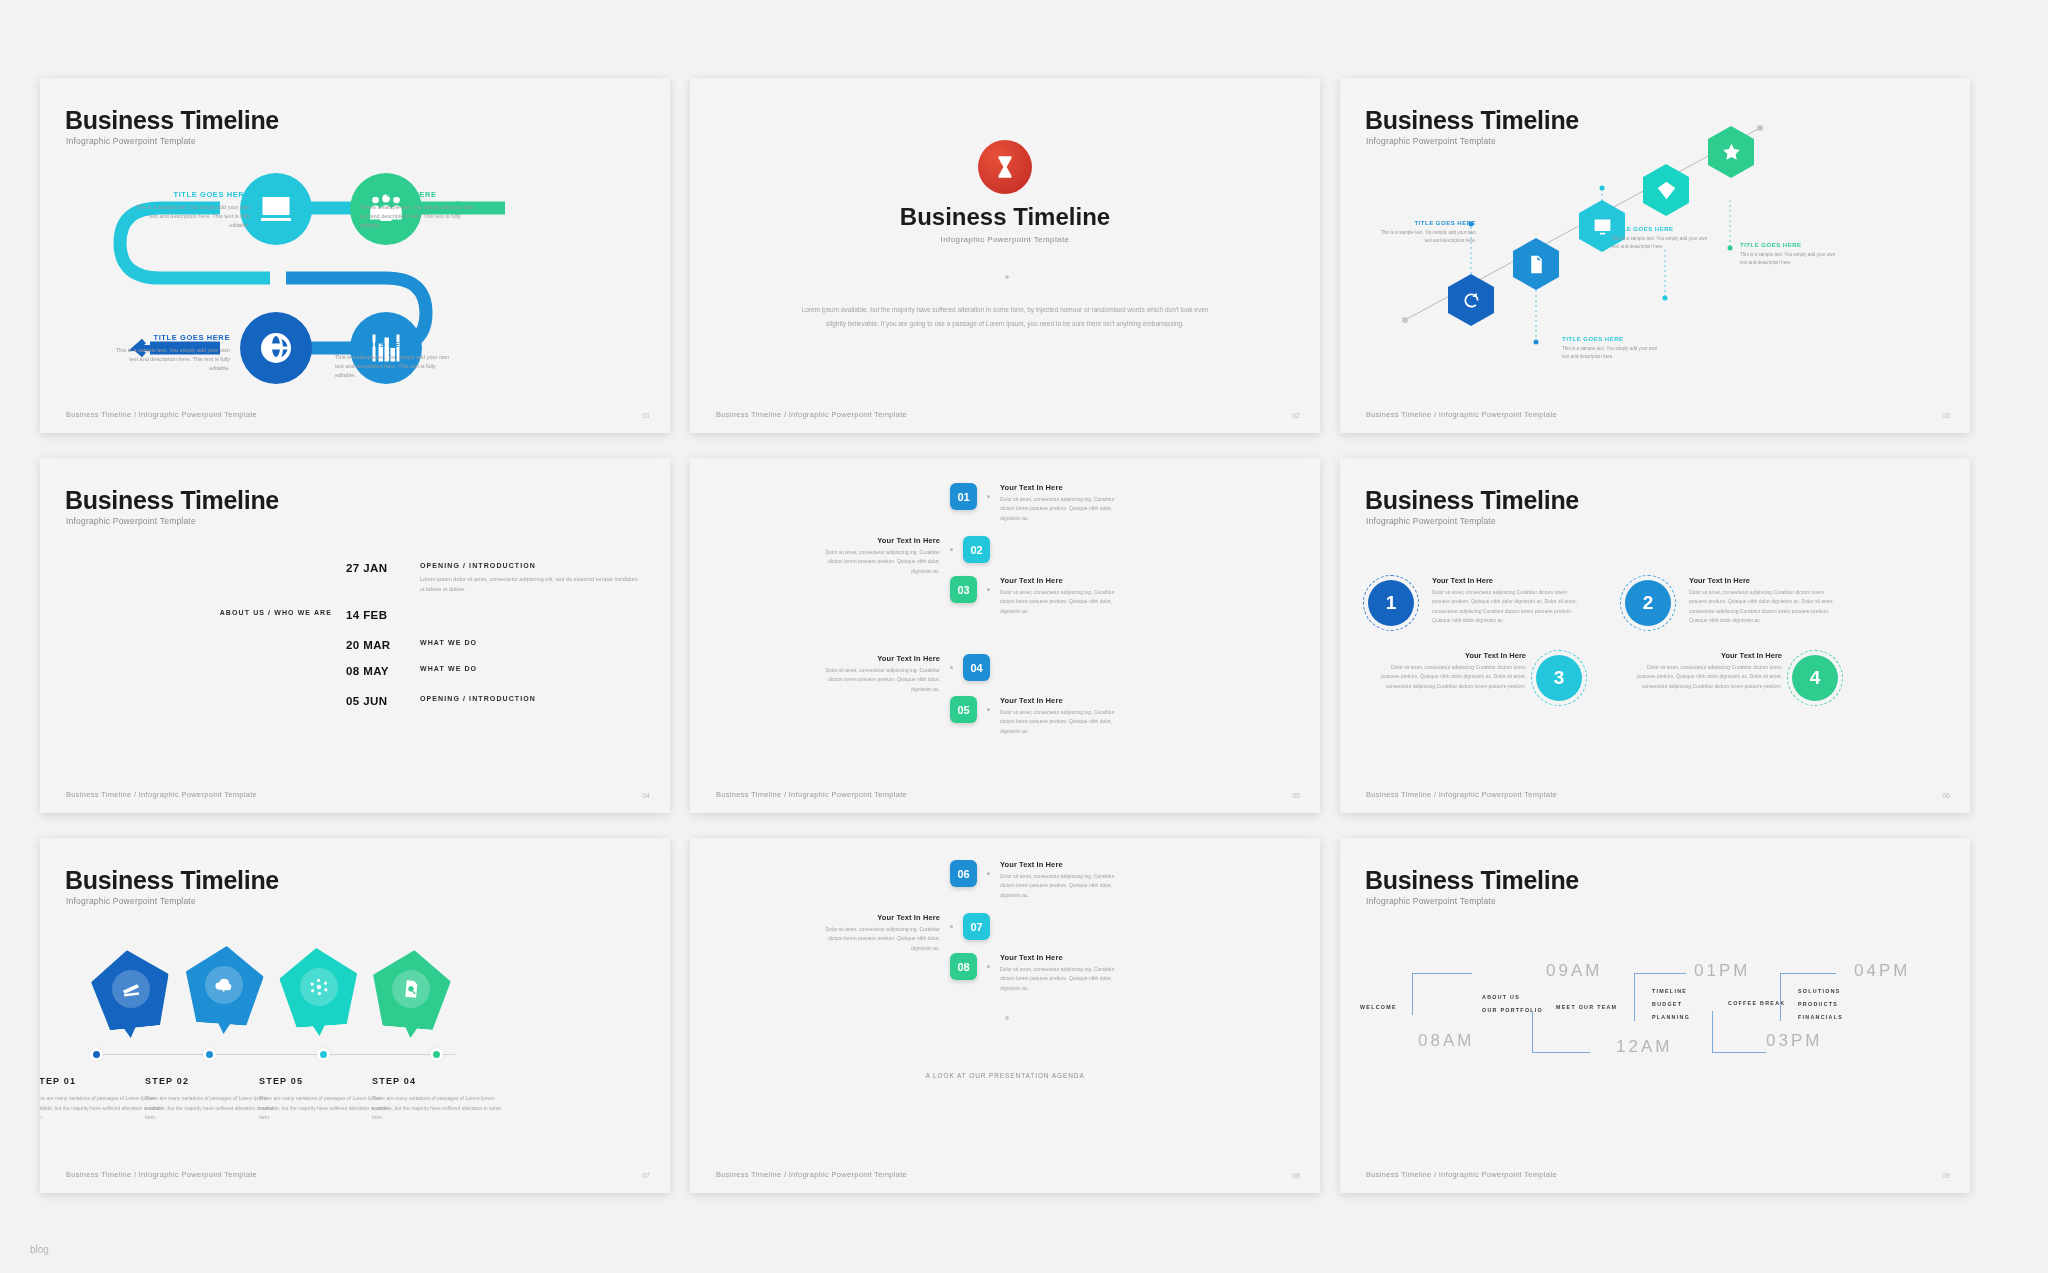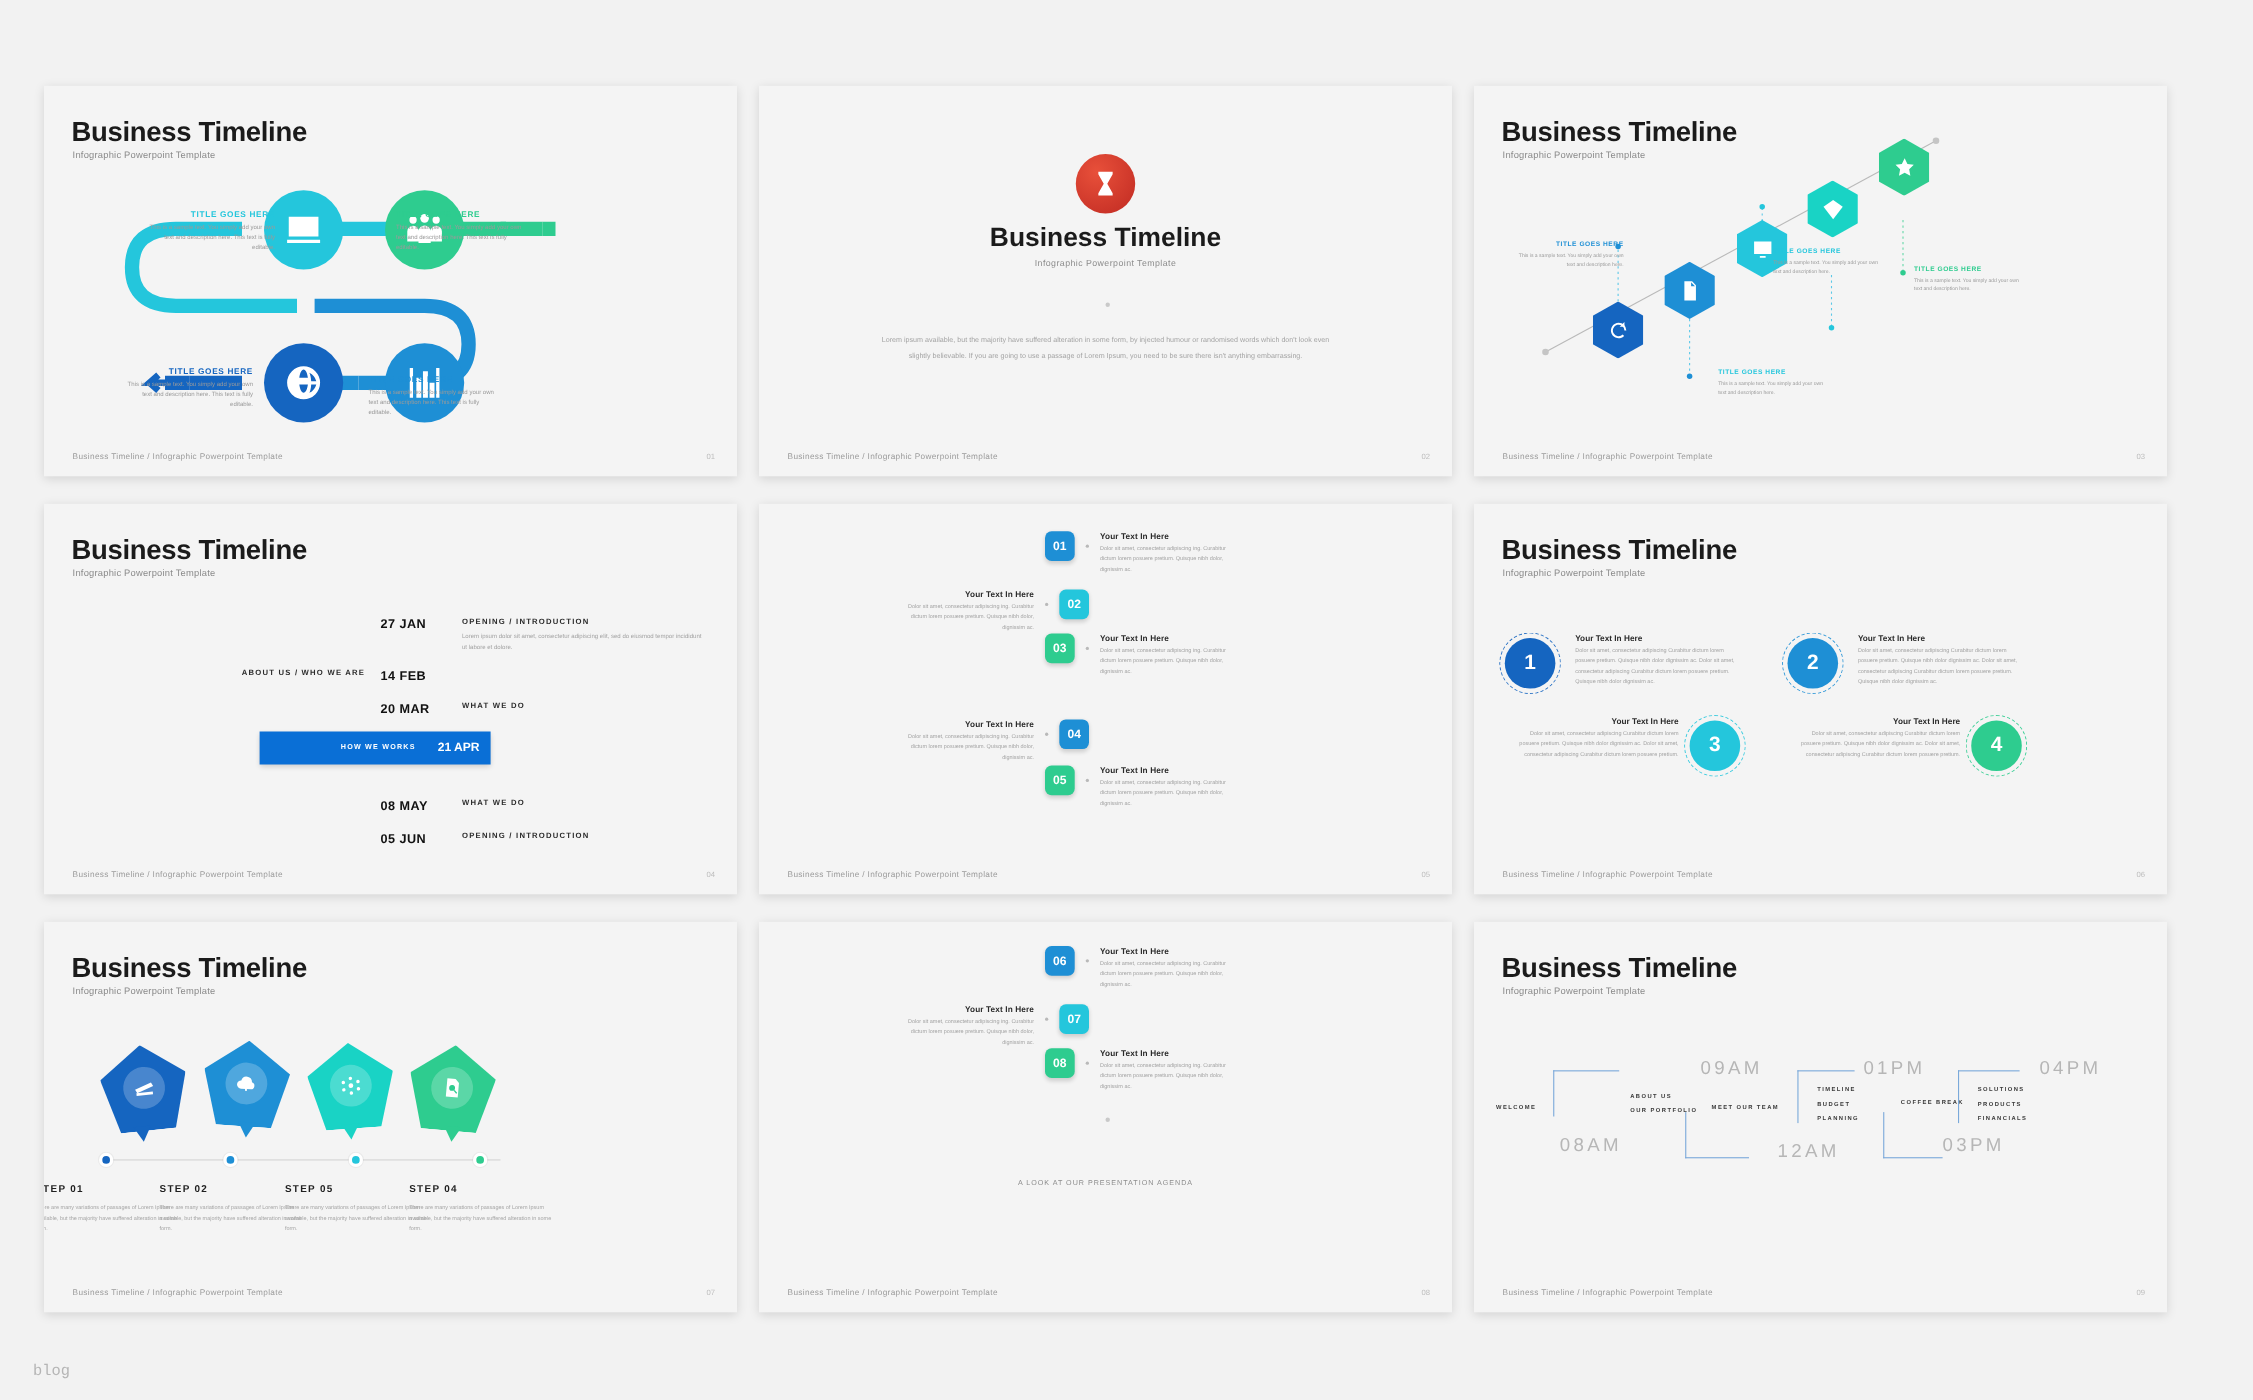--- a/index.html
+++ b/index.html
@@ -145,21 +145,21 @@
   .stxt .h { font-size:9px; font-weight:700; letter-spacing:1.2px; color:#1f1f1f; }
   .stxt .b { font-size:5px; color:#a6a6a6; line-height:1.9; margin-top:8px; }
 
   
   .sched { position:absolute; left:20px; top:115px; width:592px; height:190px; }
   .brk { position:absolute; border-color:#7aa9da; }
   .brk.up { border-left:1.6px solid #7aa9da; border-top:1.6px solid #7aa9da; }
   .brk.dn { border-left:1.6px solid #7aa9da; border-bottom:1.6px solid #7aa9da; }
   .tm { position:absolute; font-size:17px; letter-spacing:3px; color:#b6b6b6; font-weight:400; }
   .slbl { position:absolute; font-size:5.3px; font-weight:700; letter-spacing:1.3px; color:#3a3a3a; line-height:2.3; }
-  .watermark { position:absolute; left:30px; bottom:18px; font-size:14px; color:#b5b5b5;font-family:Liberation Mono, monospace; }
+  .watermark { position:absolute; left:30px; bottom:18px; font-size:10px; color:#b5b5b5; }
 </style>
 </head>
 <body>
 
 <div class="grid">
 
   <div class="slide s1">
     <div class="sl-title">Business Timeline</div>
     <div class="sl-sub">Infographic Powerpoint Template</div>
 
@@ -326,26 +326,20 @@
         <div class="dleft">ABOUT US / WHO WE ARE</div>
         <div class="ddate">14 FEB</div>
         <div class="dright"></div>
       </div>
       <div class="drow" style="margin-top:18px">
         <div class="dleft"></div>
         <div class="ddate">20 MAR</div>
         <div class="dright">WHAT WE DO</div>
       </div>
 
-      <div class="drow" style="height:48px;margin-top:12px">
-        <div class="dbar">
-          <span class="lbl">HOW WE WORKS</span>
-          <span class="dt">21 APR</span>
-        </div>
-      </div>
 
       <div class="drow" style="margin-top:8px">
         <div class="dleft"></div>
         <div class="ddate">08 MAY</div>
         <div class="dright">WHAT WE DO</div>
       </div>
       <div class="drow" style="margin-top:18px">
         <div class="dleft"></div>
         <div class="ddate">05 JUN</div>
         <div class="dright">OPENING / INTRODUCTION</div>

